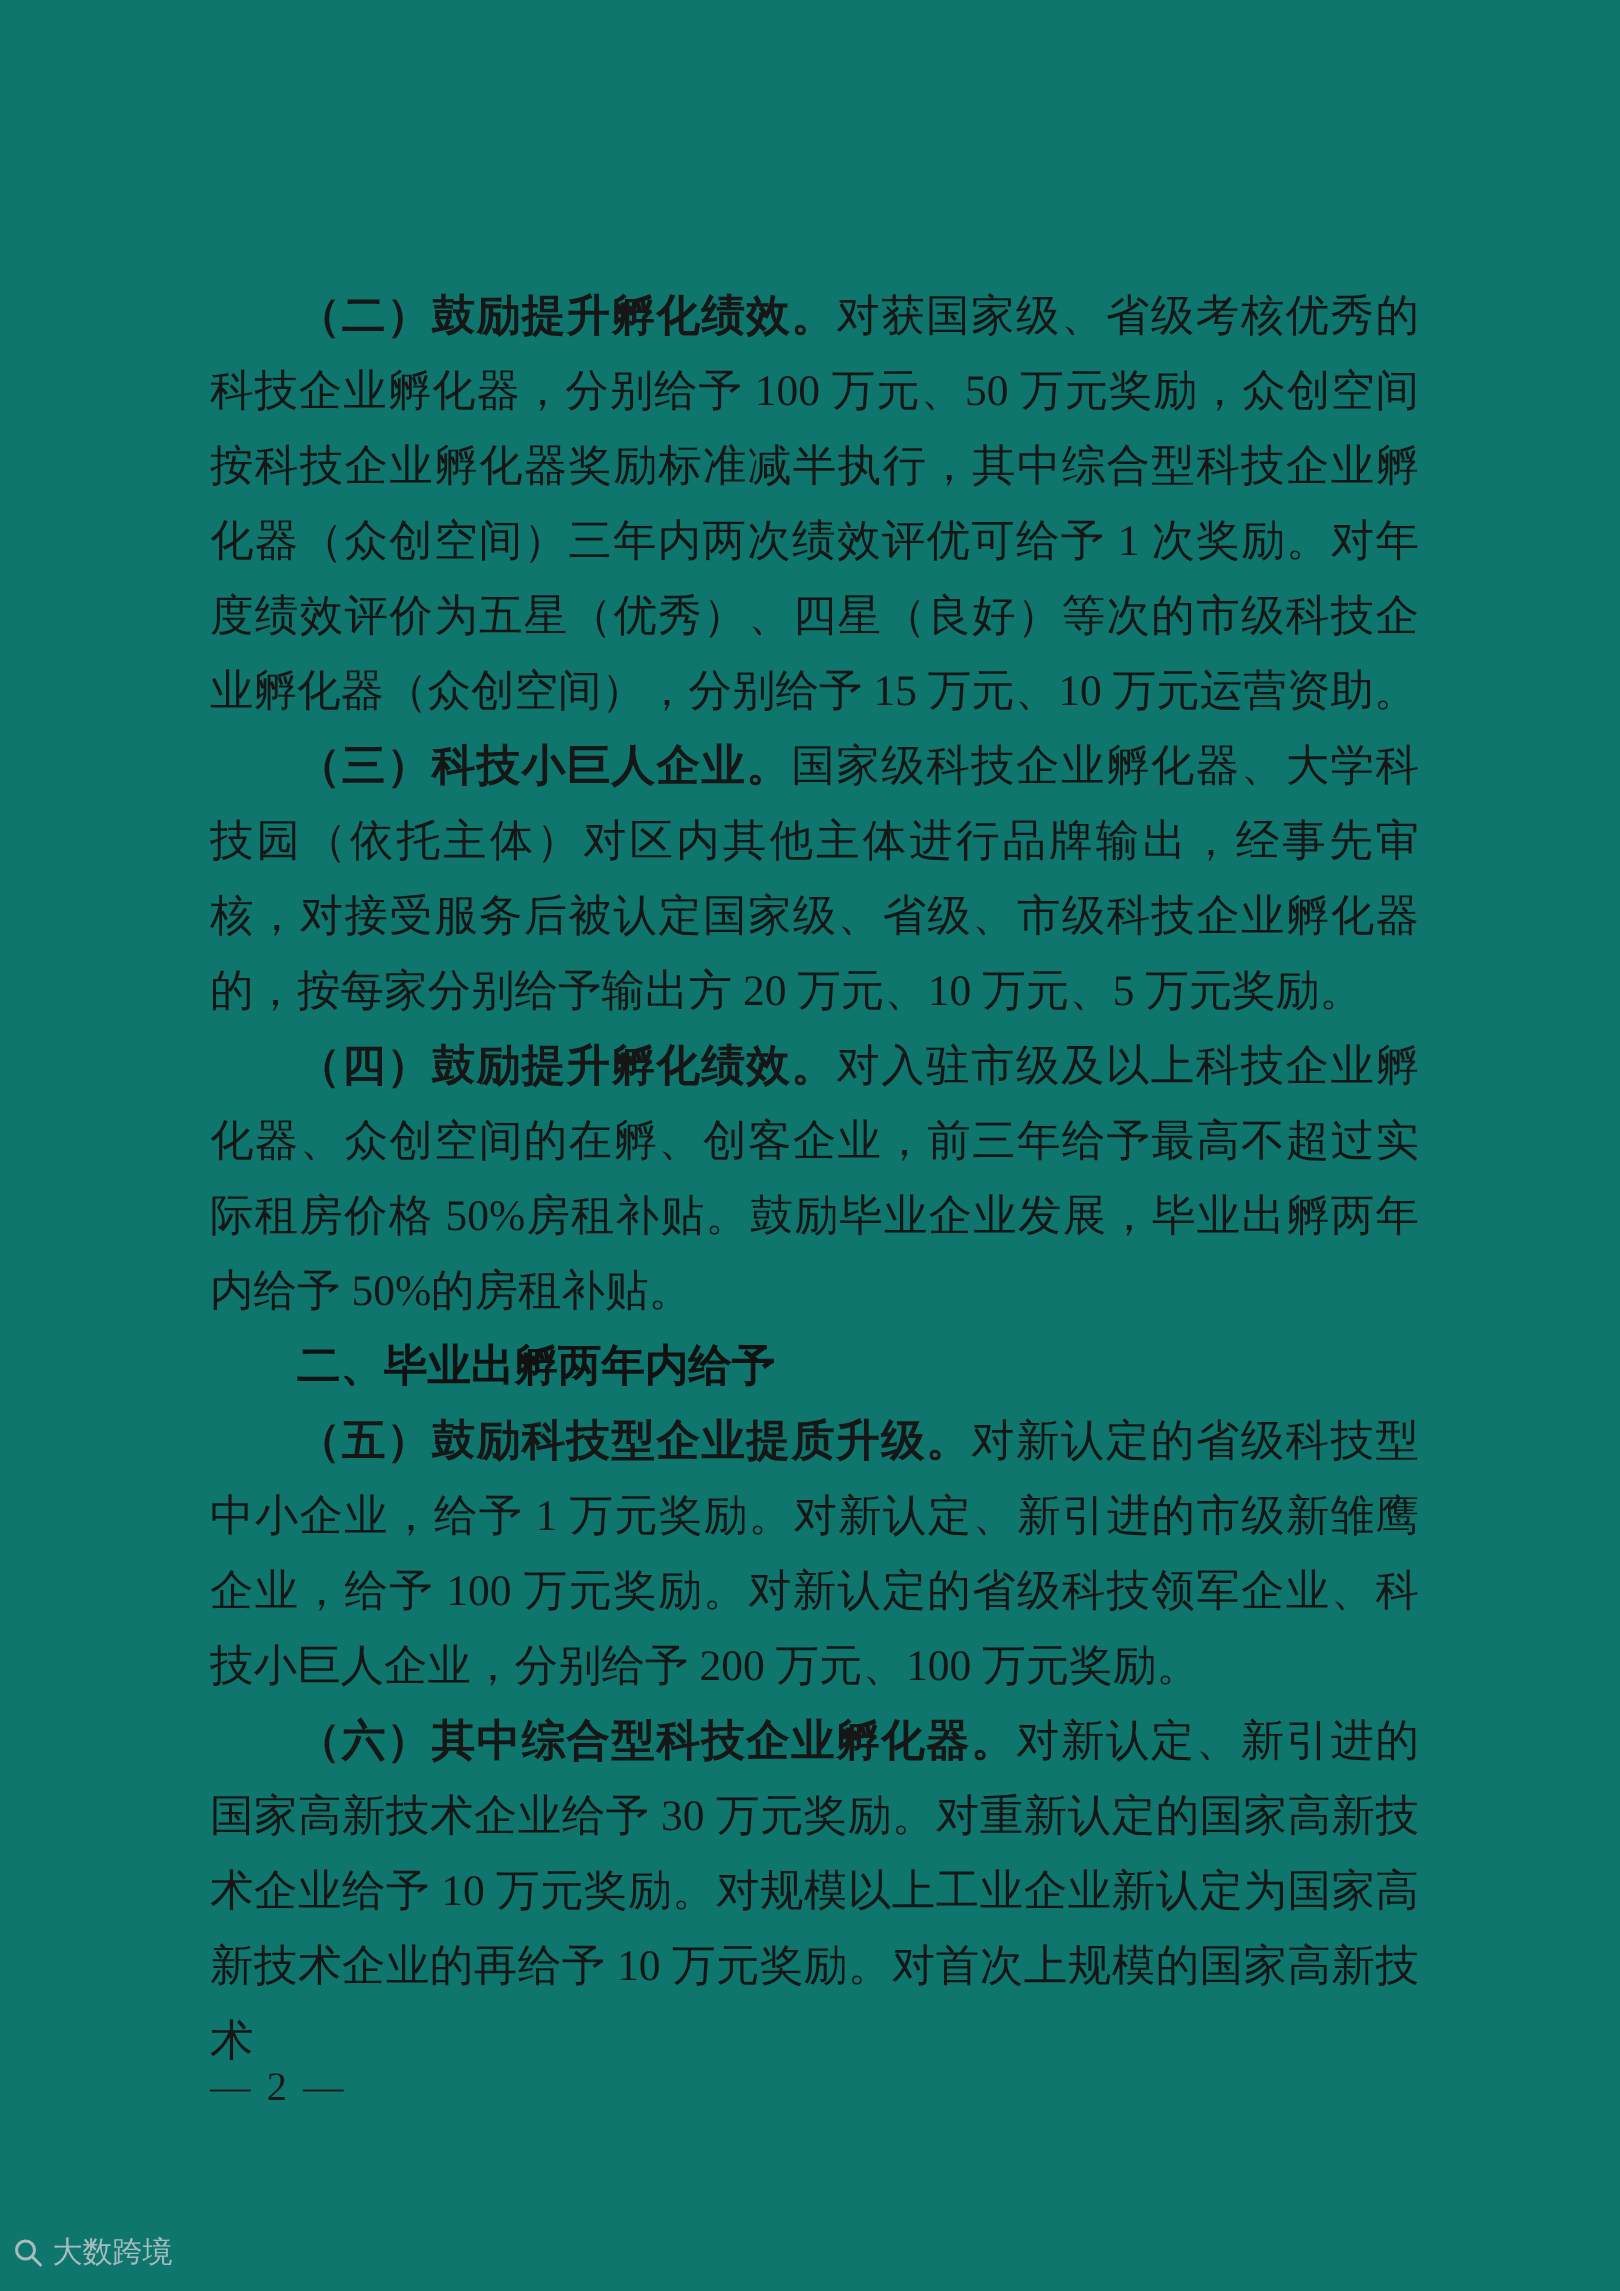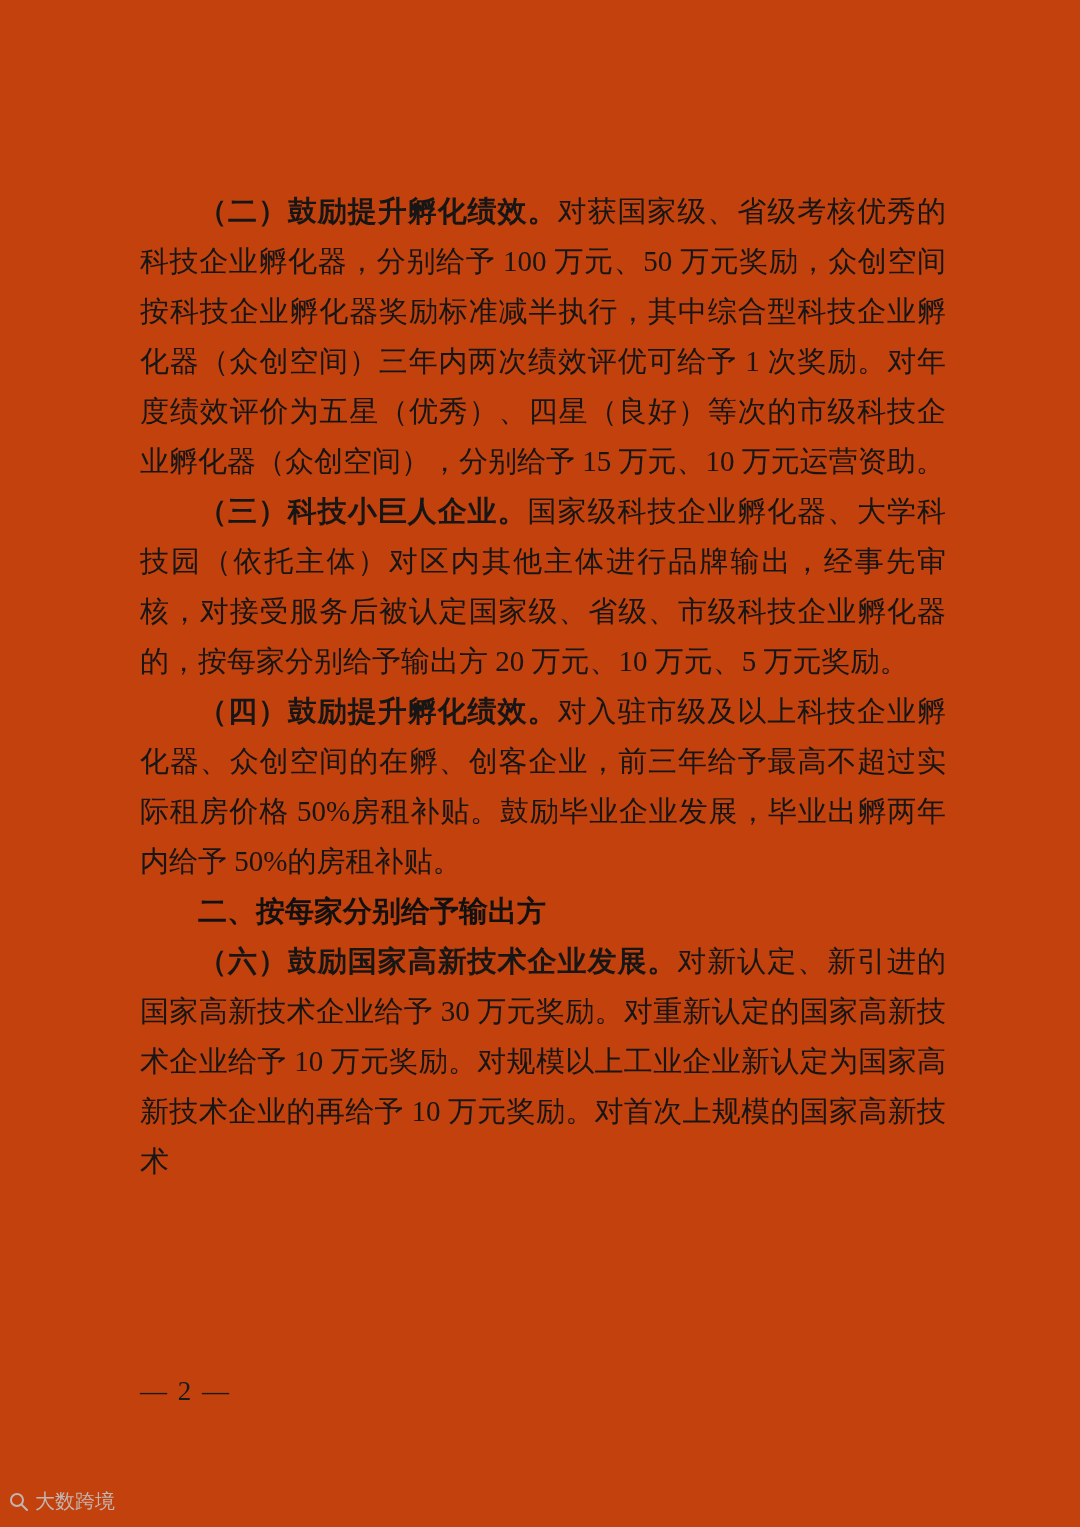--- a/index.html
+++ b/index.html
@@ -11,21 +11,21 @@
     width: 1080px;
     height: 1527px;
     position: relative;
     overflow: hidden;
     font-family: "Liberation Serif", "DejaVu Serif", serif;
     color: #161616;
   }
   .page {
     position: absolute;
     inset: 0;
-    background: #c2410c;
+    background: #0f766e;
   }
   .body-text {
     position: absolute;
     left: 140px;
     top: 186px;
     width: 806px;
     font-size: 29px;
     line-height: 50px;
     text-align: justify;
     text-justify: inter-ideograph;
@@ -80,24 +80,25 @@
 <div class="page">
 
   <div class="body-text">
 
     <p><span class="para-lead">（二）鼓励提升孵化绩效。</span><span>对获国家级、省级考核优秀的科技企业孵化器，分别给予 100 万元、50 万元奖励，众创空间按科技企业孵化器奖励标准减半执行，其中综合型科技企业孵化器（众创空间）三年内两次绩效评优可给予 1 次奖励。对年度绩效评价为五星（优秀）、四星（良好）等次的市级科技企业孵化器（众创空间），分别给予 15 万元、10 万元运营资助。</span></p>
 
     <p><span class="para-lead">（三）科技小巨人企业。</span><span>国家级科技企业孵化器、大学科技园（依托主体）对区内其他主体进行品牌输出，经事先审核，对接受服务后被认定国家级、省级、市级科技企业孵化器的，按每家分别给予输出方 20 万元、10 万元、5 万元奖励。</span></p>
 
     <p><span class="para-lead">（四）鼓励提升孵化绩效。</span><span>对入驻市级及以上科技企业孵化器、众创空间的在孵、创客企业，前三年给予最高不超过实际租房价格 50%房租补贴。鼓励毕业企业发展，毕业出孵两年内给予 50%的房租补贴。</span></p>
 
-    <h2 class="section-heading">二、按每家分别给予输出方</h2>
+    <h2 class="section-heading">二、毕业出孵两年内给予</h2>
 
+    <p><span class="para-lead">（五）鼓励科技型企业提质升级。</span><span>对新认定的省级科技型中小企业，给予 1 万元奖励。对新认定、新引进的市级新雏鹰企业，给予 100 万元奖励。对新认定的省级科技领军企业、科技小巨人企业，分别给予 200 万元、100 万元奖励。</span></p>
 
-    <p><span class="para-lead">（六）鼓励国家高新技术企业发展。</span><span>对新认定、新引进的国家高新技术企业给予 30 万元奖励。对重新认定的国家高新技术企业给予 10 万元奖励。对规模以上工业企业新认定为国家高新技术企业的再给予 10 万元奖励。对首次上规模的国家高新技术</span></p>
+    <p><span class="para-lead">（六）其中综合型科技企业孵化器。</span><span>对新认定、新引进的国家高新技术企业给予 30 万元奖励。对重新认定的国家高新技术企业给予 10 万元奖励。对规模以上工业企业新认定为国家高新技术企业的再给予 10 万元奖励。对首次上规模的国家高新技术</span></p>
 
   </div>
 
   <div class="page-footer">— 2 —</div>
 
   <div class="watermark">
     <span class="wm-icon">
       <svg width="22" height="22" viewBox="0 0 22 22" aria-hidden="true">
         <circle cx="9" cy="9" r="6" fill="none" stroke="#c3c9cd" stroke-width="2"></circle>
         <line x1="13.5" y1="13.5" x2="19" y2="19" stroke="#c3c9cd" stroke-width="2" stroke-linecap="round"></line>

